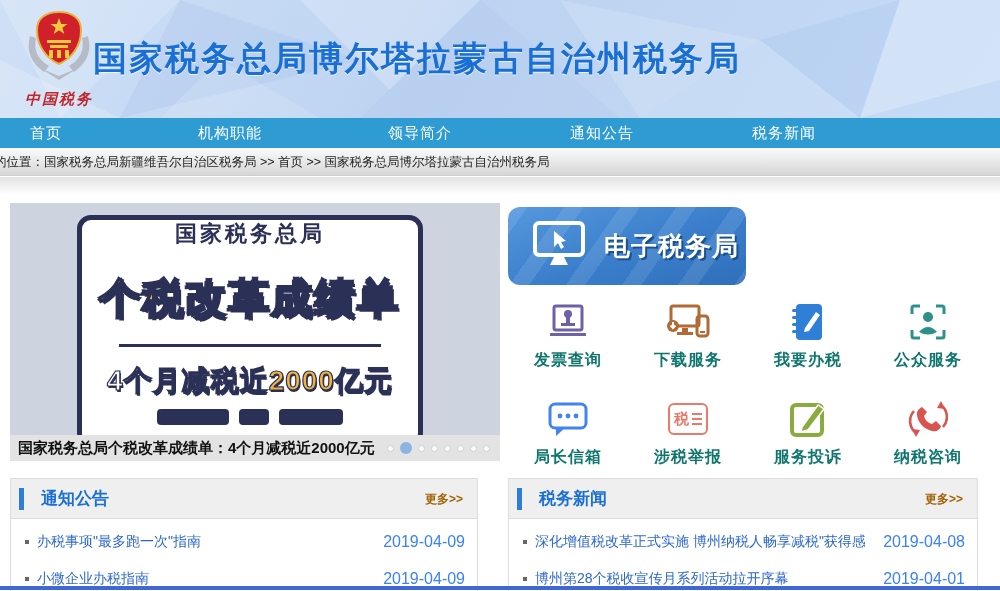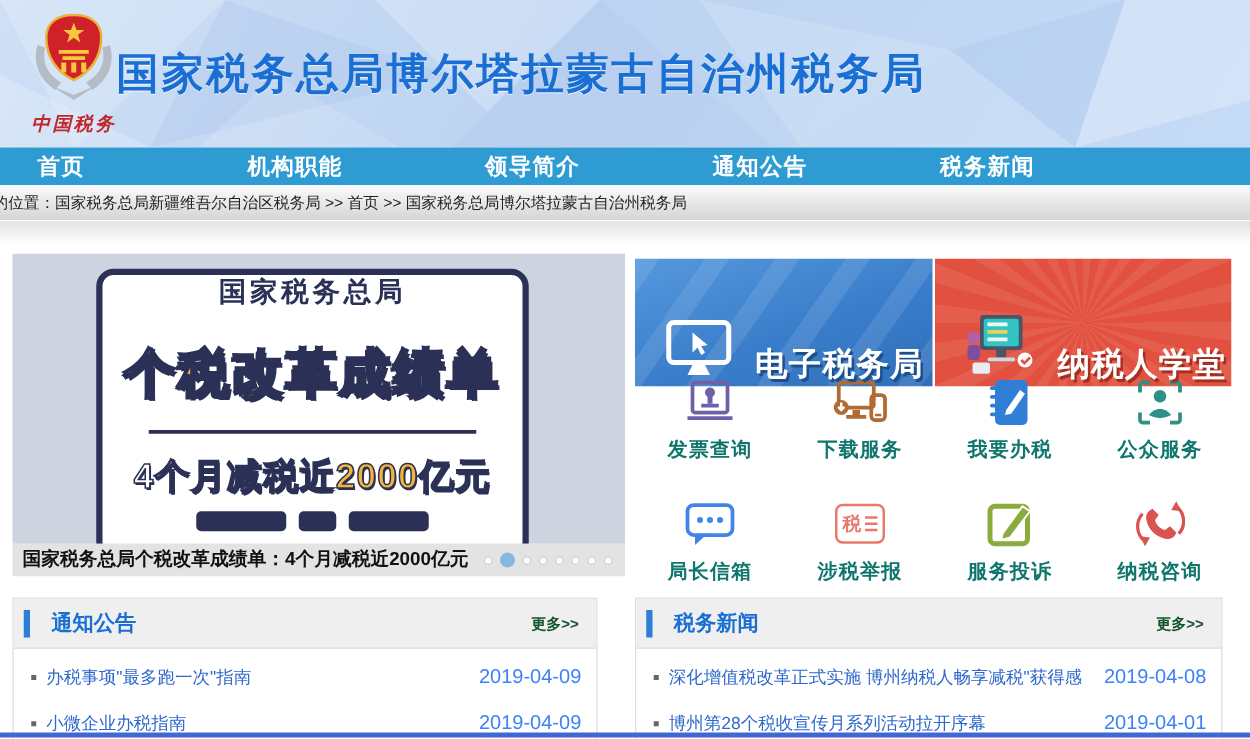--- a/index.html
+++ b/index.html
@@ -12,22 +12,22 @@
             background:linear-gradient(120deg,#cfe0f6 0%,#bcd3f1 45%,#c6dbf6 100%); }
   .header svg.poly { position:absolute; left:0; top:0; }
   .logo { position:absolute; left:16px; top:6px; width:86px; height:108px; text-align:center; }
   .logo-caption { position:absolute; left:0; right:0; top:84px; font-family:"Liberation Serif",serif;
                   font-weight:bold; font-style:italic; font-size:15px; color:#c1272d; letter-spacing:2px; }
   .site-title { position:absolute; left:93px; top:36px; font-size:34px; font-weight:bold; color:#1a6fd4;
                 letter-spacing:2px; text-shadow:0 1px 0 rgba(255,255,255,.7); white-space:nowrap; }
 
   
   .nav { position:absolute; left:0; top:118px; width:1000px; height:30px; background:#2e9cd2; }
-  .nav-item { position:absolute; top:0; height:28px; line-height:30px; color:#fff; font-size:18px;
-              font-weight:bold; letter-spacing:1px; cursor:pointer; }
+  .nav-item { position:absolute; top:0; height:28px; line-height:30px; color:#fff; font-size:15px;
+              font-weight:normal; letter-spacing:1px; cursor:pointer; }
 
   
   .crumb { position:absolute; left:0; top:148px; width:1000px; height:28px;
            background:linear-gradient(#fbfbfb,#d6d6d6); border-bottom:1px solid #cfcfcf; }
   .crumb-text { position:absolute; left:-6px; top:0; line-height:28px; font-size:12.5px; color:#222; white-space:nowrap; }
   .crumb-fade { position:absolute; left:0; top:177px; width:1000px; height:18px;
                 background:linear-gradient(#e2e2e2,#ffffff); }
 
   
   .carousel { position:absolute; left:10px; top:203px; width:490px; height:258px; }
@@ -46,21 +46,21 @@
   .car-blobs { margin-top:10px; display:flex; justify-content:center; gap:10px; }
   .car-blobs span { display:inline-block; height:16px; border-radius:4px; background:#2b3156; }
   .car-caption-bar { position:relative; width:490px; height:26px; background:#e3e3e3; }
   .car-caption { position:absolute; left:8px; top:0; line-height:26px; font-size:15px; font-weight:bold;
                  color:#111; white-space:nowrap; cursor:pointer; }
   .car-dots { position:absolute; right:10px; top:0; height:26px; display:flex; align-items:center; gap:6px; }
   .car-dots i { width:7px; height:7px; border-radius:50%; background:#fcfcfc; border:1px solid #d0d0d0; cursor:pointer; }
   .car-dots i.active { width:12px; height:12px; background:#8ab5e3; border:none; }
 
   
-  .primary-btn { position:absolute; top:207px; height:102px; display:flex; align-items:flex-end; cursor:pointer; }
+  .primary-btn { position:absolute; top:207px; height:78px; display:flex; align-items:center; cursor:pointer;border-radius:12px; }
   .btn-etax { left:508px; width:238px;
       background:linear-gradient(160deg,#5598dd 0%,#3a7ecb 55%,#2f6fba 100%); }
   .btn-etax::after { content:""; position:absolute; inset:0;
       background:repeating-linear-gradient(125deg,rgba(255,255,255,.10) 0 16px,transparent 16px 46px); }
   .btn-school { left:748px; width:237px; background:#e2503f; }
   .btn-school::after { content:""; position:absolute; inset:0;
       background:repeating-conic-gradient(from 0deg at 50% 50%,rgba(255,255,255,.08) 0deg 7deg,transparent 7deg 15deg); }
   .btn-icon { position:relative; z-index:2; margin-left:22px; }
   .btn-label { position:relative; z-index:2; margin-left:16px; color:#fff; font-size:26px; font-weight:900; letter-spacing:1px; }
   .btn-etax .btn-label { text-shadow:2px 2px 0 #1c4f8e; }
@@ -78,21 +78,21 @@
   .stamp-lines { display:flex; flex-direction:column; gap:3px; }
   .stamp-lines i { width:10px; height:2px; background:#e8796b; }
 
   
   .panel { position:absolute; top:478px; height:120px; background:#fff; border:1px solid #ddd; }
   .panel-left { left:10px; width:468px; }
   .panel-right { left:508px; width:470px; }
   .panel-head { position:relative; height:40px; background:#efefef; border-bottom:1px solid #ddd; }
   .panel-bar { position:absolute; left:8px; top:9px; width:5px; height:22px; background:#2b7fd6; }
   .panel-title { position:absolute; left:30px; top:0; line-height:40px; font-size:17px; font-weight:bold; color:#1a6fd4; }
-  .panel-more { position:absolute; right:14px; top:0; line-height:40px; font-size:12px; font-weight:bold; color:#14532d; cursor:pointer; }
+  .panel-more { position:absolute; right:14px; top:0; line-height:40px; font-size:12px; font-weight:bold; color:#a16207; cursor:pointer; }
   .panel-list { padding-top:4px; }
   .row { position:relative; height:37px; }
   .row .bullet { position:absolute; left:14px; top:17px; width:4px; height:4px; background:#666; }
   .row .link { position:absolute; left:26px; top:0; line-height:37px; font-size:14px; color:#2e68cc;
                white-space:nowrap; max-width:330px; overflow:hidden; cursor:pointer; }
   .row .date { position:absolute; right:12px; top:0; line-height:37px; font-size:16px; color:#3b82f6; }
 
   .bottom-line { position:absolute; left:0; top:586px; width:1000px; height:4px; background:#3f68d5; }
 </style>
 </head>
@@ -178,39 +178,20 @@
   <div class="primary-btn btn-etax">
     <span class="btn-icon">
       <svg width="58" height="50" viewBox="0 0 58 50">
         <rect x="5" y="4" width="48" height="32" rx="4" fill="none" stroke="#fff" stroke-width="4"></rect>
         <polygon points="24,12 24,28 28,24 31,30 34,28 31,23 36,22" fill="#fff"></polygon>
         <polygon points="24,38 34,38 38,46 20,46" fill="#fff"></polygon>
       </svg>
     </span>
     <span class="btn-label">电子税务局</span>
   </div>
-  <div class="primary-btn btn-school">
-    <span class="btn-icon">
-      <svg width="60" height="56" viewBox="0 0 60 56">
-        <rect x="14" y="4" width="34" height="28" rx="3" fill="#4a5668"></rect>
-        <rect x="17" y="7" width="28" height="22" rx="2" fill="#35c4c4"></rect>
-        <rect x="20" y="10" width="16" height="3" fill="#fff" opacity="0.9"></rect>
-        <rect x="20" y="16" width="16" height="3" fill="#ffd34d" opacity="0.9"></rect>
-        <rect x="20" y="22" width="16" height="3" fill="#fff" opacity="0.9"></rect>
-        <rect x="27" y="32" width="8" height="6" fill="#4a5668"></rect>
-        <rect x="20" y="38" width="22" height="3" rx="1.5" fill="#cfd6de"></rect>
-        <circle cx="9" cy="22" r="5" fill="#b05fa8"></circle>
-        <rect x="4" y="28" width="10" height="12" rx="3" fill="#7b4f9e"></rect>
-        <rect x="8" y="42" width="14" height="9" rx="2" fill="#e8ecf1"></rect>
-        <circle cx="50" cy="40" r="6" fill="#fff"></circle>
-        <path d="M47 40 l2.5 2.5 L54 38" stroke="#e2503f" stroke-width="2" fill="none"></path>
-      </svg>
-    </span>
-    <span class="btn-label">纳税人学堂</span>
-  </div>
 
   <div class="services">
 
     <div class="svc">
       <span class="svc-ic">
         <svg width="44" height="40" viewBox="0 0 44 40">
           <rect x="8" y="4" width="28" height="24" rx="2" fill="none" stroke="#6f61a8" stroke-width="3"></rect>
           <circle cx="22" cy="12" r="4" fill="#6f61a8"></circle>
           <rect x="20" y="15" width="4" height="6" fill="#6f61a8"></rect>
           <rect x="15" y="21" width="14" height="3" fill="#6f61a8"></rect>

